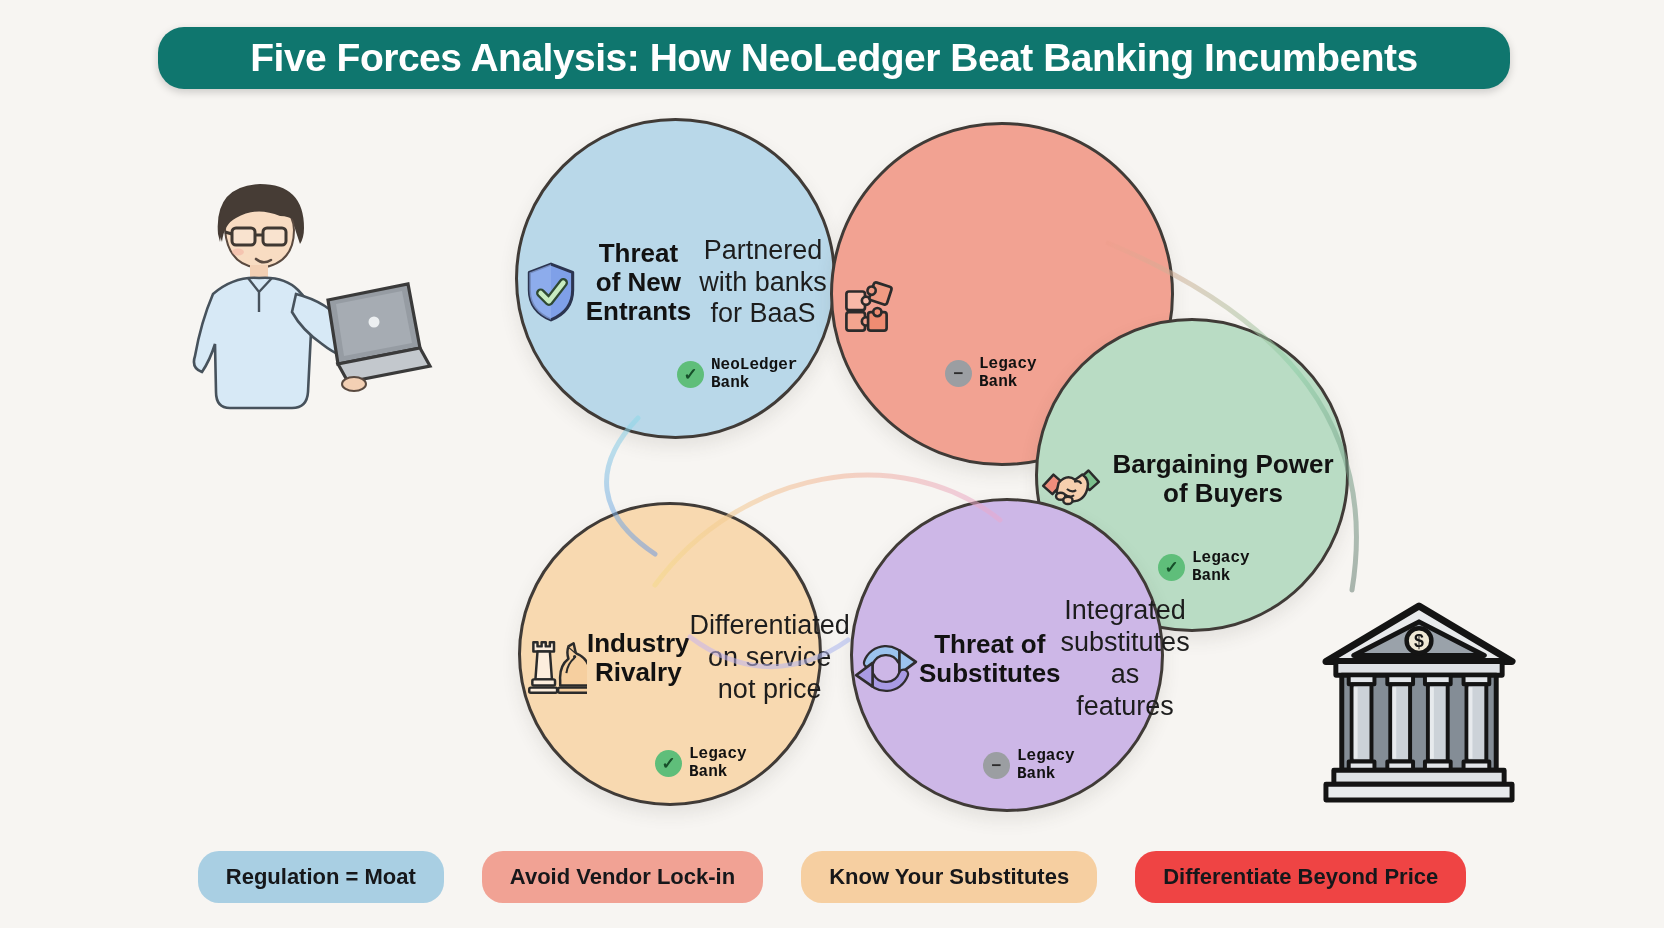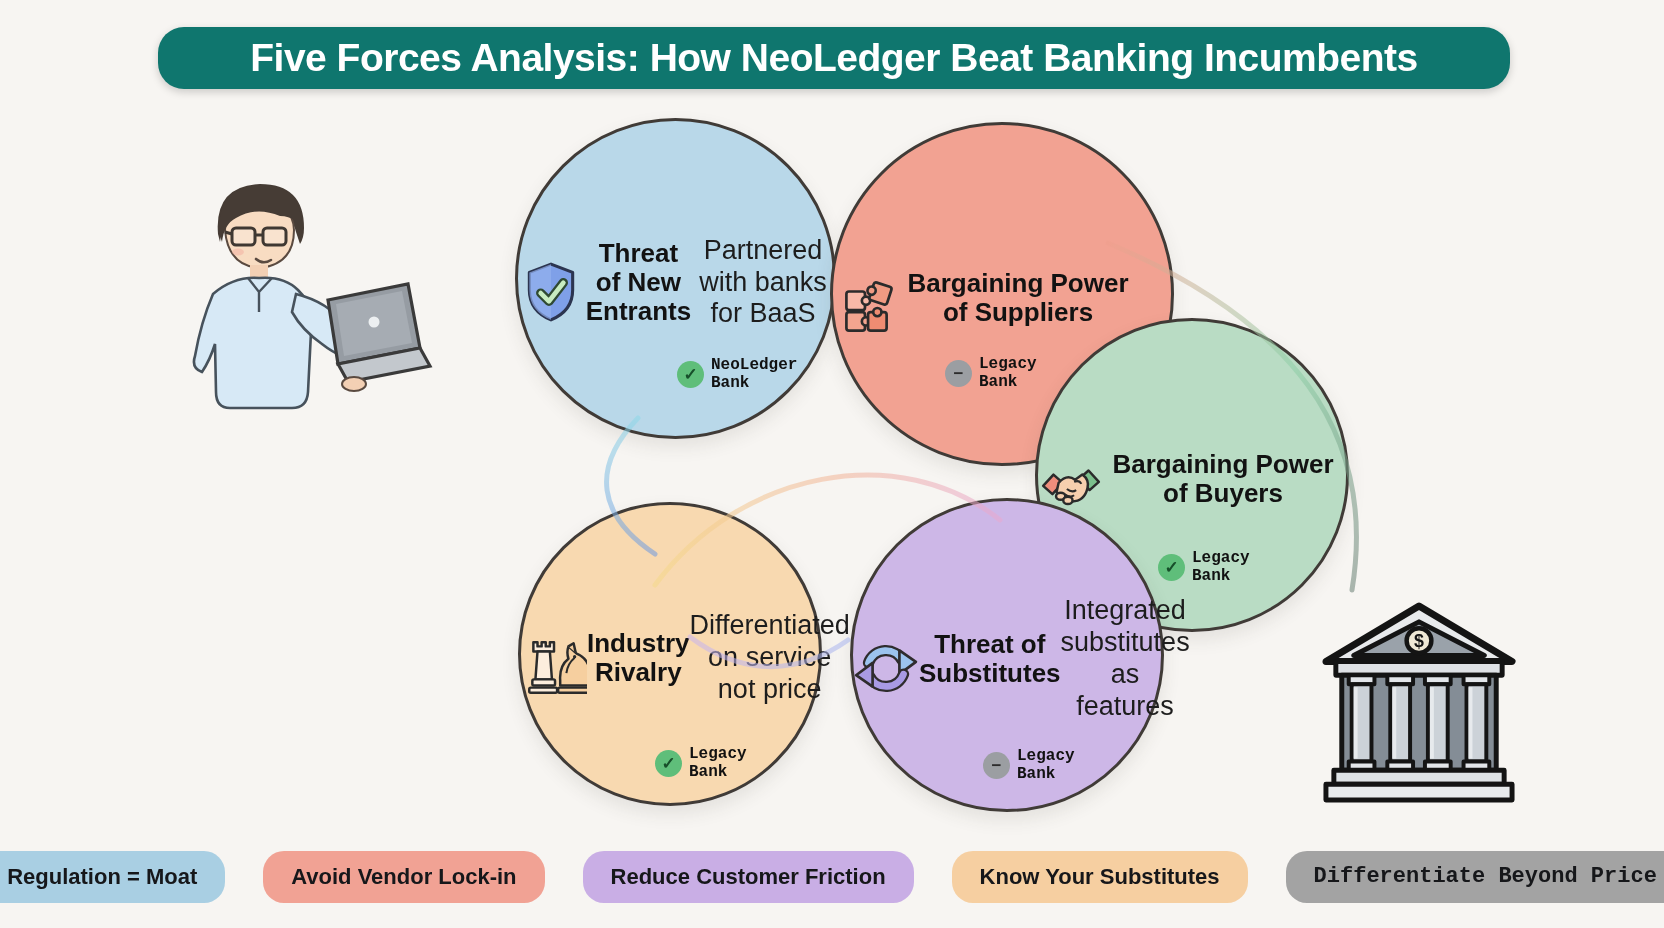--- a/index.html
+++ b/index.html
@@ -188,21 +188,20 @@
           <circle cx="32" cy="44" r="4" fill="#f3a58f"></circle>
           <rect x="34" y="35" width="18" height="18" rx="2.5" fill="#ef8c72"></rect>
           <circle cx="43" cy="35" r="4" fill="#ef8c72"></circle>
           <g transform="rotate(18 46 17)">
             <rect x="37" y="8" width="18" height="18" rx="2.5" fill="#f09a82"></rect>
             <circle cx="37" cy="17" r="4" fill="#f09a82"></circle>
           </g>
         </g>
       </svg>
     </div>
-    <div class="circle-title">Bargaining Power of Suppliers</div>
     <div class="badge">
       <span class="badge-dot">
 
         <span class="dot-glyph glyph-minus">−</span>
       </span>
       <span class="badge-label">Legacy Bank</span>
     </div>
   </div>
 
   <div class="circle c3 status-positive" style="background-color: rgb(185, 220, 196);">
@@ -303,18 +302,17 @@
         <rect x="6" y="186" width="188" height="16" fill="#e8ebed" stroke-width="5"></rect>
       </g>
       <path d="M36,88 L36,160 M75,88 L75,160 M113,88 L113,160 M152,88 L152,160" stroke="#eef1f3" stroke-width="4" opacity=".8"></path>
       <text x="100" y="47" font-family="Liberation Sans, sans-serif" font-size="18" font-weight="700" text-anchor="middle" fill="#141414">$</text>
     </svg>
   </div>
 
   <div class="pill-row">
     <div class="pill" style="background-color: rgb(169, 207, 227);">Regulation = Moat</div>
     <div class="pill" style="background-color: rgb(241, 162, 148);">Avoid Vendor Lock-in</div>
-    <div class="pill" style="background-color: rgb(201, 174, 229);">Reduce Customer Friction</div>
     <div class="pill" style="background-color: rgb(246, 207, 161);">Know Your Substitutes</div>
-    <div class="pill" style="background-color: #a3a3a3; font-family: Liberation Mono, monospace;">Differentiate Beyond Price</div>
+    <div class="pill" style="background-color: #ef4444;">Differentiate Beyond Price</div>
   </div>
 
 </div>
 
 </body></html>

